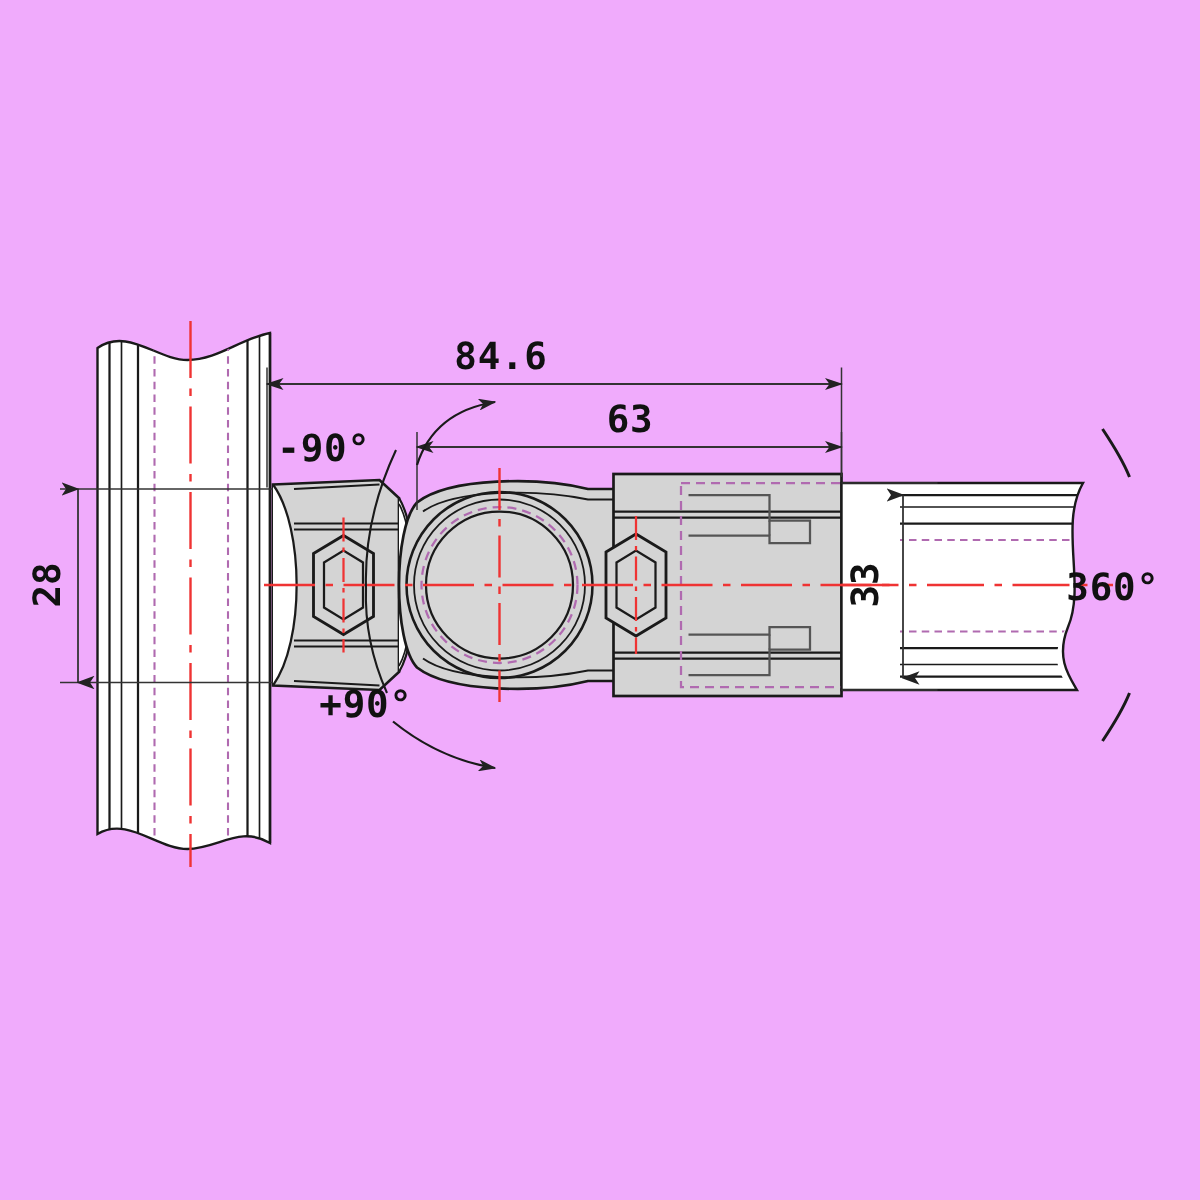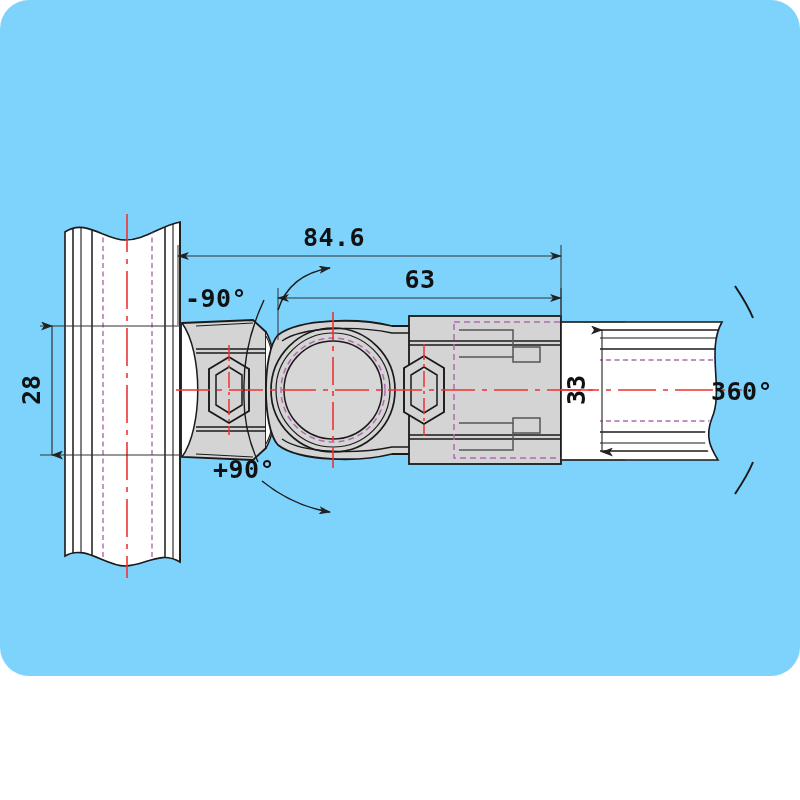--- a/index.html
+++ b/index.html
@@ -9,23 +9,22 @@
   }
   body {
     width: 800px;
     height: 800px;
     font-family: "DejaVu Sans Mono", monospace;
     overflow: hidden;
   }
   #drawing-root {
     position: relative;
     width: 800px;
-    height: 676px;
-    background: #7dd3fc;
-    border-radius: 29px;
+    height: 800px;
+    background: #f0abfc;
   }
   svg#cad {
     position: absolute;
     left: 0;
     top: 0;
     width: 800px;
     height: 800px;
     display: block;
   }
   .dimtext {

